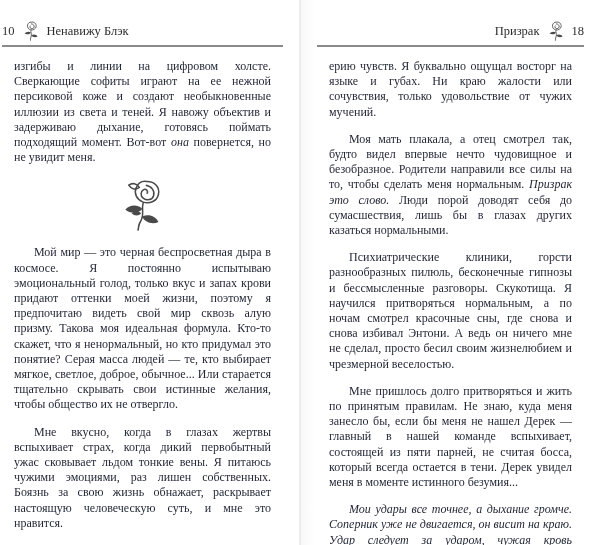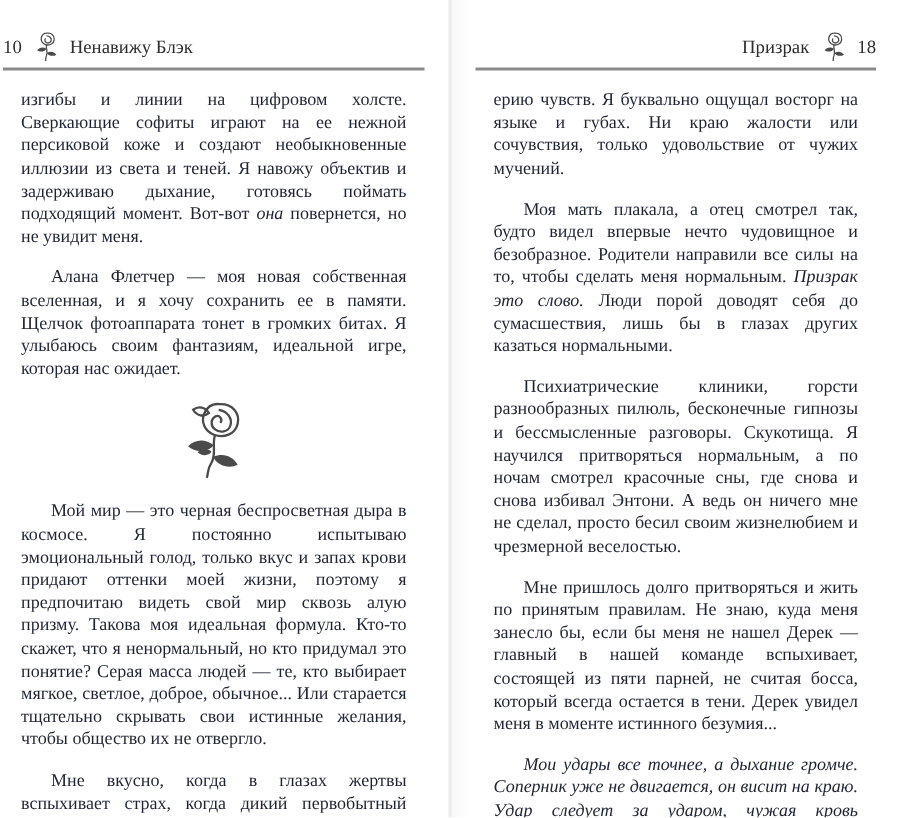--- a/index.html
+++ b/index.html
@@ -91,21 +91,20 @@
             <path d="M30 40 C 22 35 13 37 8 44 C 15 49 26 47 30 40 Z"></path>
             <path d="M31 50 C 39 45 48 47 53 54 C 46 59 35 57 31 50 Z"></path>
           </g>
         </svg>
       </span>
       <span>Ненавижу Блэк</span>
     </div>
     <div class="rule"></div>
     <div class="body-text">
       <p class="noindent"><span>изгибы и линии на цифровом холсте. Сверкающие софиты играют на ее нежной персиковой коже и создают необыкновенные иллюзии из света и теней. Я навожу объектив и задерживаю дыхание, готовясь поймать подходящий момент. Вот-вот </span><span class="it">она</span><span> повернется, но не увидит меня.</span></p>
-      <p class="indent"><span>Алана Флетчер — моя новая собственная вселенная, и я хочу сохранить ее в памяти. Щелчок фотоаппарата тонет в громких битах. Я улыбаюсь своим фантазиям, идеальной игре, которая нас ожидает.</span></p>
       <div class="divider rose-lg">
         <svg viewBox="0 0 60 70" xmlns="http://www.w3.org/2000/svg">
           <g fill="none" stroke="#4a4a4a" stroke-width="2">
             <path d="M30 4 C 41 2 49 9 48 19 C 47 28 38 33 29 31 C 21 29 16 22 18 14 C 20 7 25 4 30 4 Z"></path>
             <path d="M30 9 C 38 9 43 15 42 21 C 41 27 34 29 29 26 C 25 24 24 18 28 15 C 31 13 35 16 33 20"></path>
             <path d="M30 31 C 28 40 34 47 30 56 C 27 62 29 65 28 69"></path>
             <path d="M22 13 C 18 8 12 8 8 12 C 12 17 18 17 22 13 Z"></path>
           </g>
           <g fill="#4a4a4a">
             <path d="M30 40 C 22 35 13 37 8 44 C 15 49 26 47 30 40 Z"></path>

